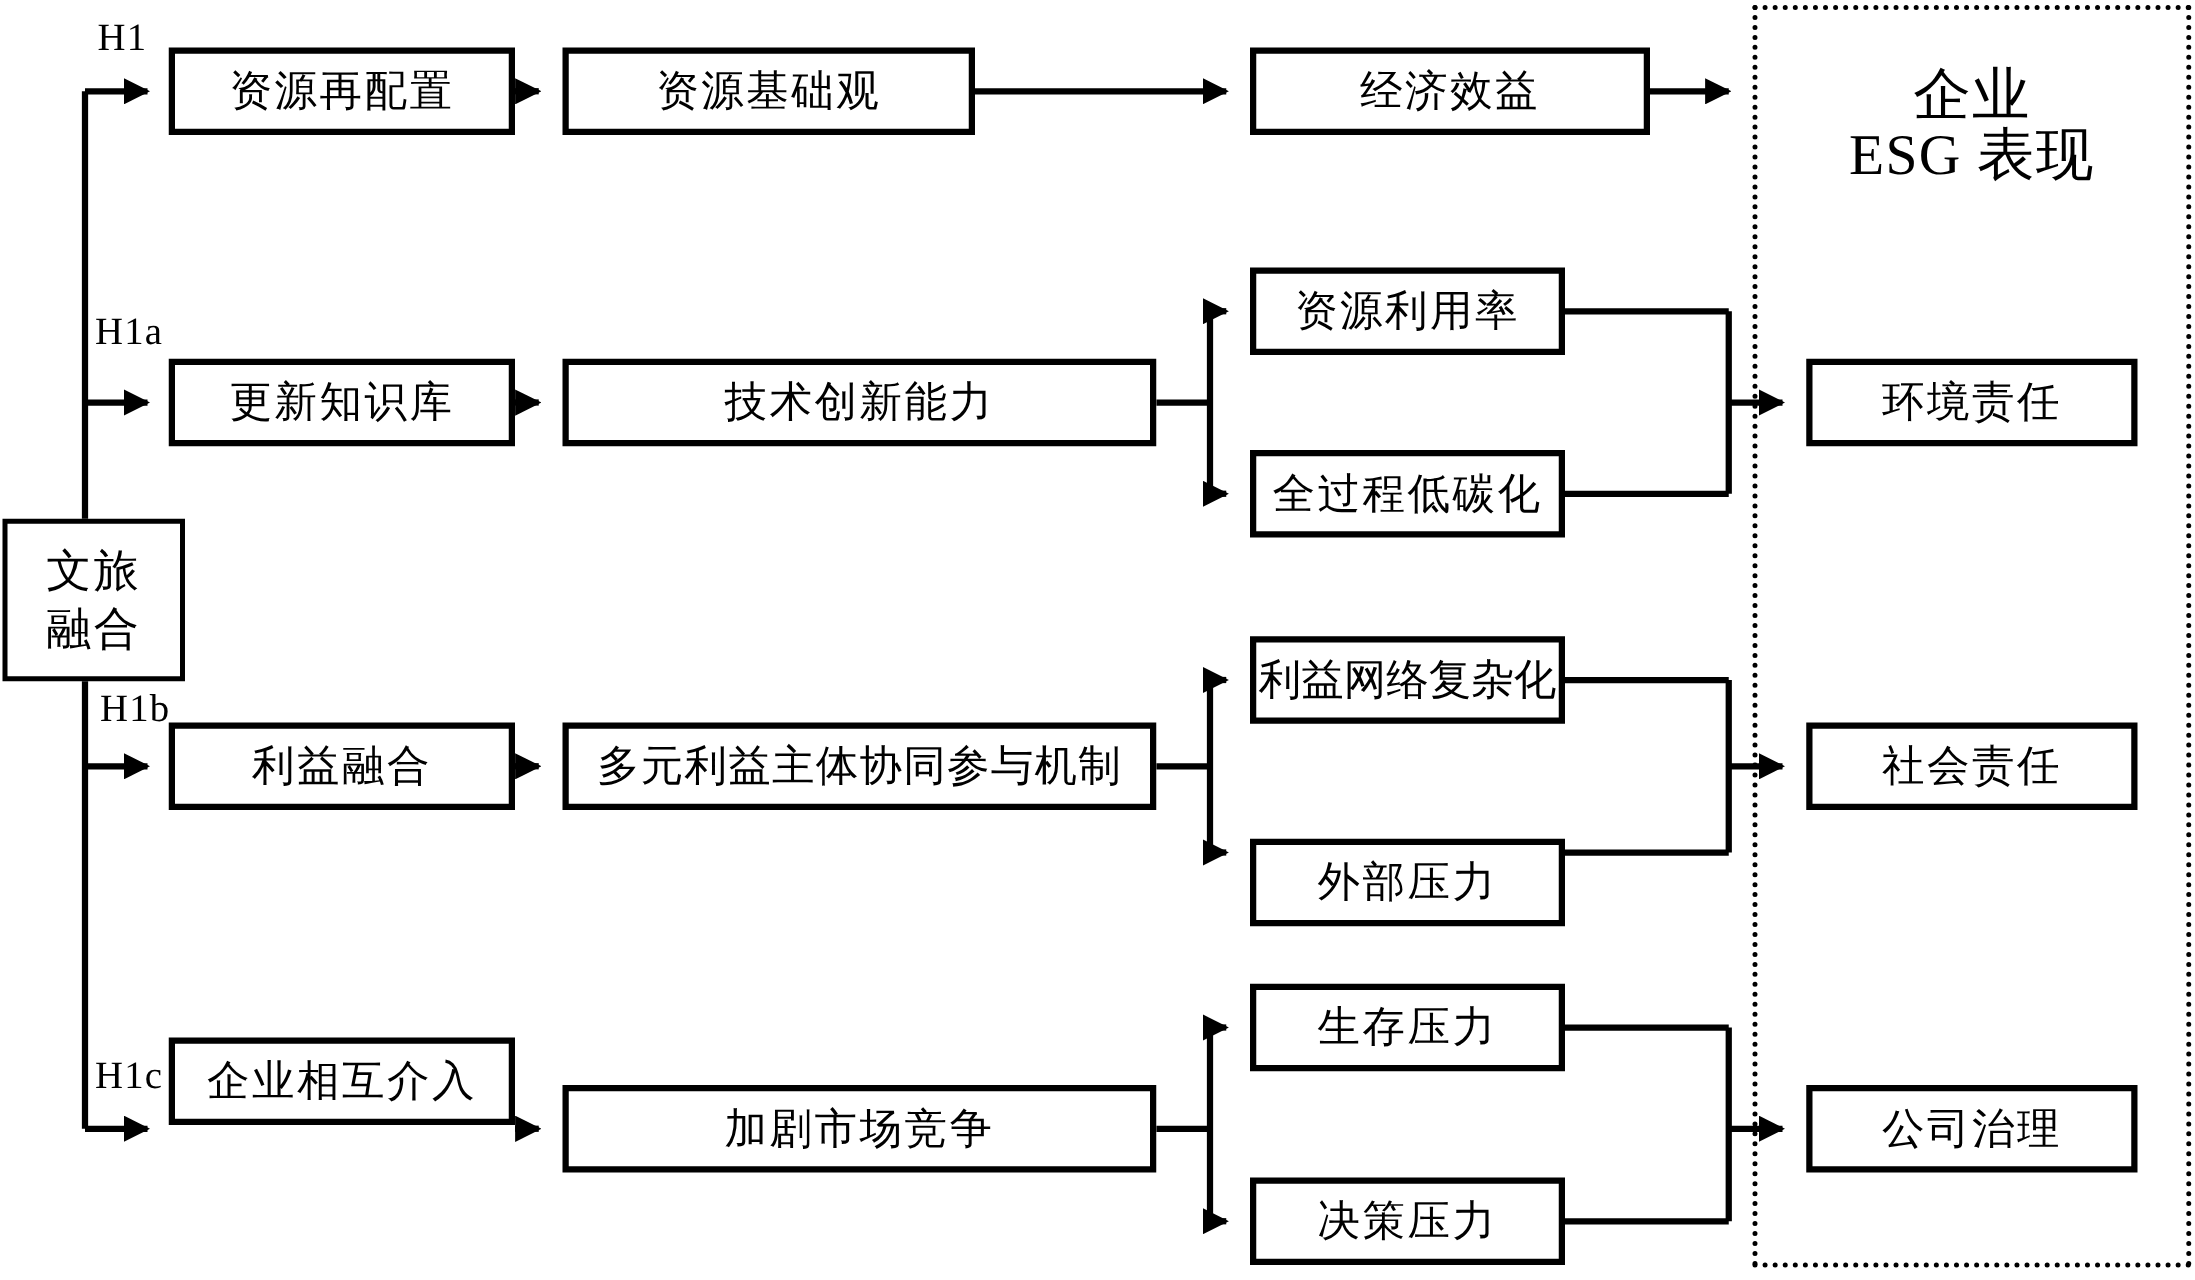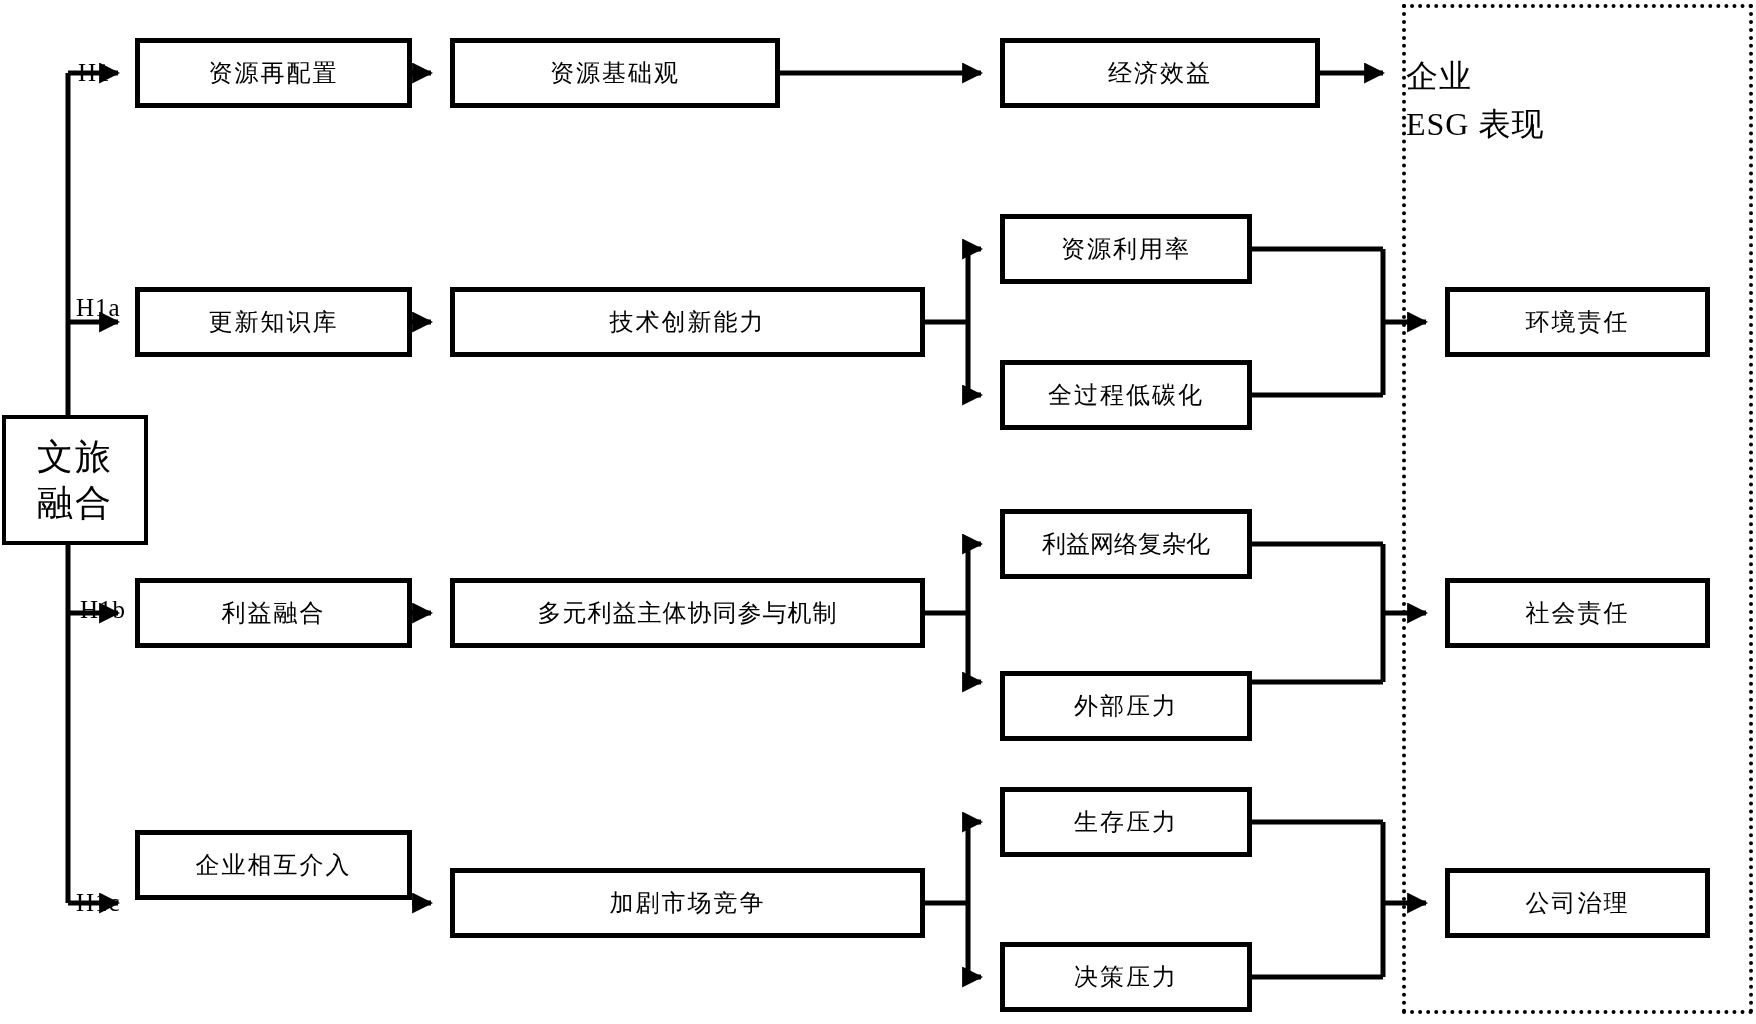--- a/index.html
+++ b/index.html
@@ -1,28 +1,28 @@
 <!DOCTYPE html>
 <html><head>
 <meta charset="utf-8">
 <style>
   html,body{margin:0;padding:0;background:#ffffff;}
   body{width:1756px;height:1024px;position:relative;overflow:hidden;
        font-family:"Liberation Serif","DejaVu Serif",serif;color:#000;}
   #canvas{position:absolute;left:0;top:0;width:1756px;height:1024px;}
   .dotted-panel{position:absolute;left:1402px;top:4px;width:351px;height:1010px;
        border:4px dotted #000;box-sizing:border-box;background:transparent;z-index:1;}
-  .panel-title{position:absolute;left:0;top:44px;width:100%;text-align:left;
-       font-size:32px;line-height:48px;letter-spacing:1px;}
+  .panel-title{position:absolute;left:0;top:44px;width:100%;text-align:center;
+       font-size:46px;line-height:48px;letter-spacing:1px;}
   #connectors{position:absolute;left:0;top:0;z-index:2;}
   .box{position:absolute;background:#ffffff;border:5px solid #000;box-sizing:border-box;
        display:flex;align-items:center;justify-content:center;
-       font-size:24px;letter-spacing:2px;white-space:nowrap;z-index:3;}
+       font-size:34px;letter-spacing:2px;white-space:nowrap;z-index:3;}
   .source-box{flex-direction:column;line-height:46px;font-size:36px;}
-  .hlabel{position:absolute;font-size:25px;z-index:4;letter-spacing:1px;margin-top:47px;}
+  .hlabel{position:absolute;font-size:31px;z-index:4;letter-spacing:1px;}
   
   .c1{left:135px;width:277px;height:70px;}
   .c2{left:450px;height:70px;}
   .c3{left:1000px;width:252px;height:70px;}
   .c4{left:1445px;width:265px;height:70px;}
 </style>
 </head>
 <body>
 
 <div id="canvas">

